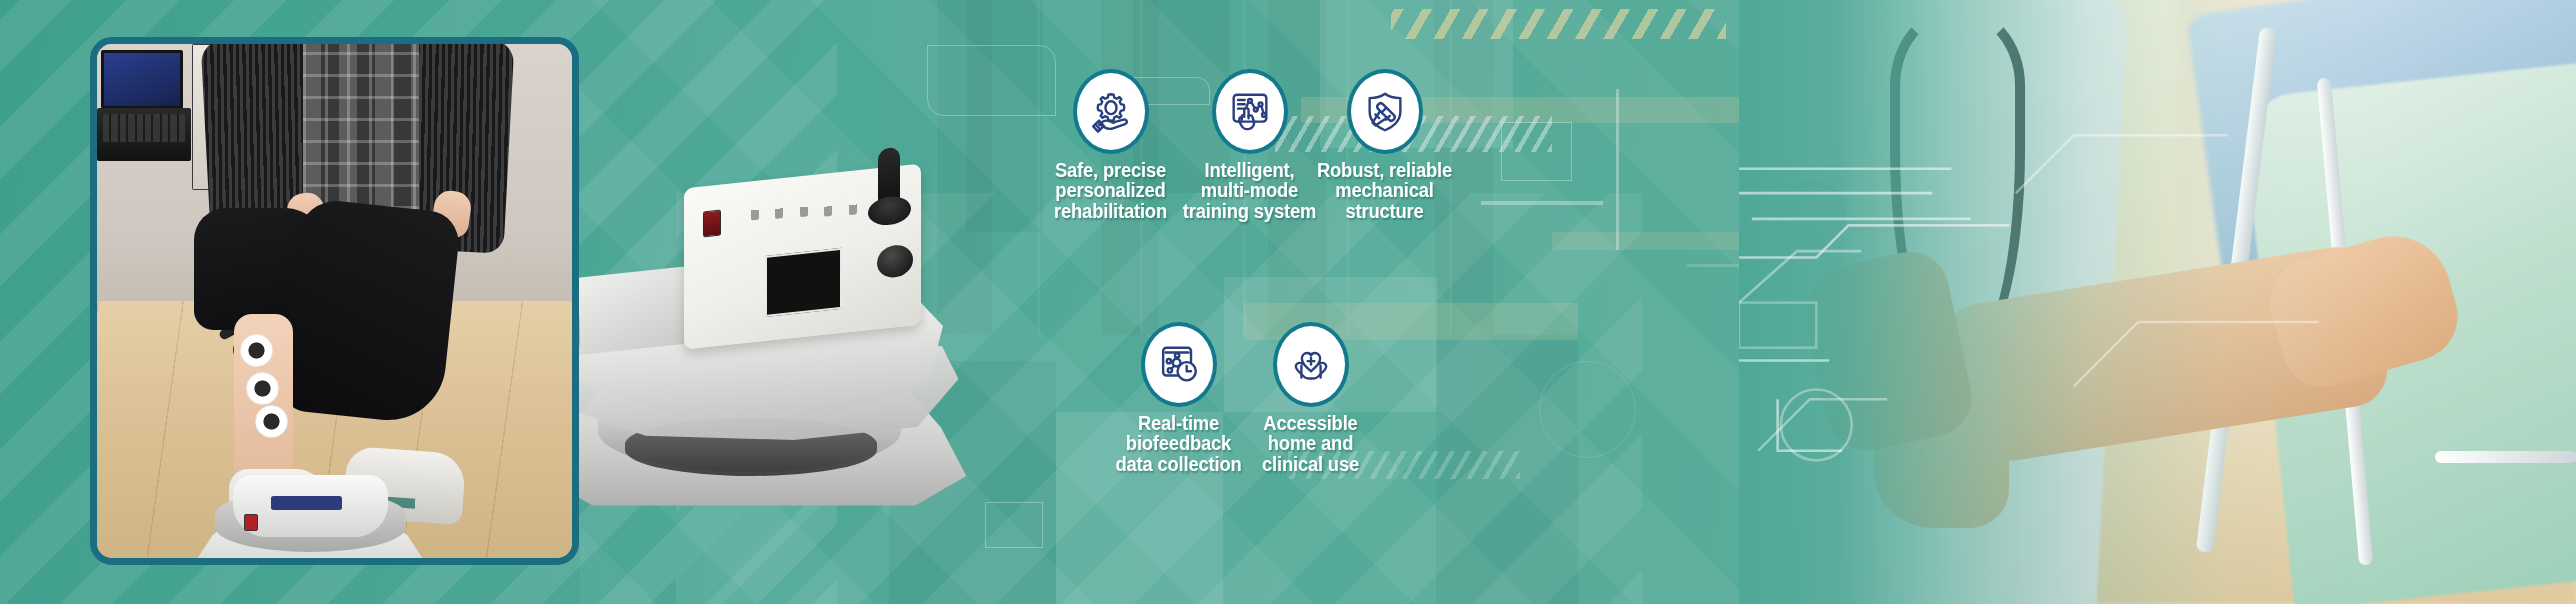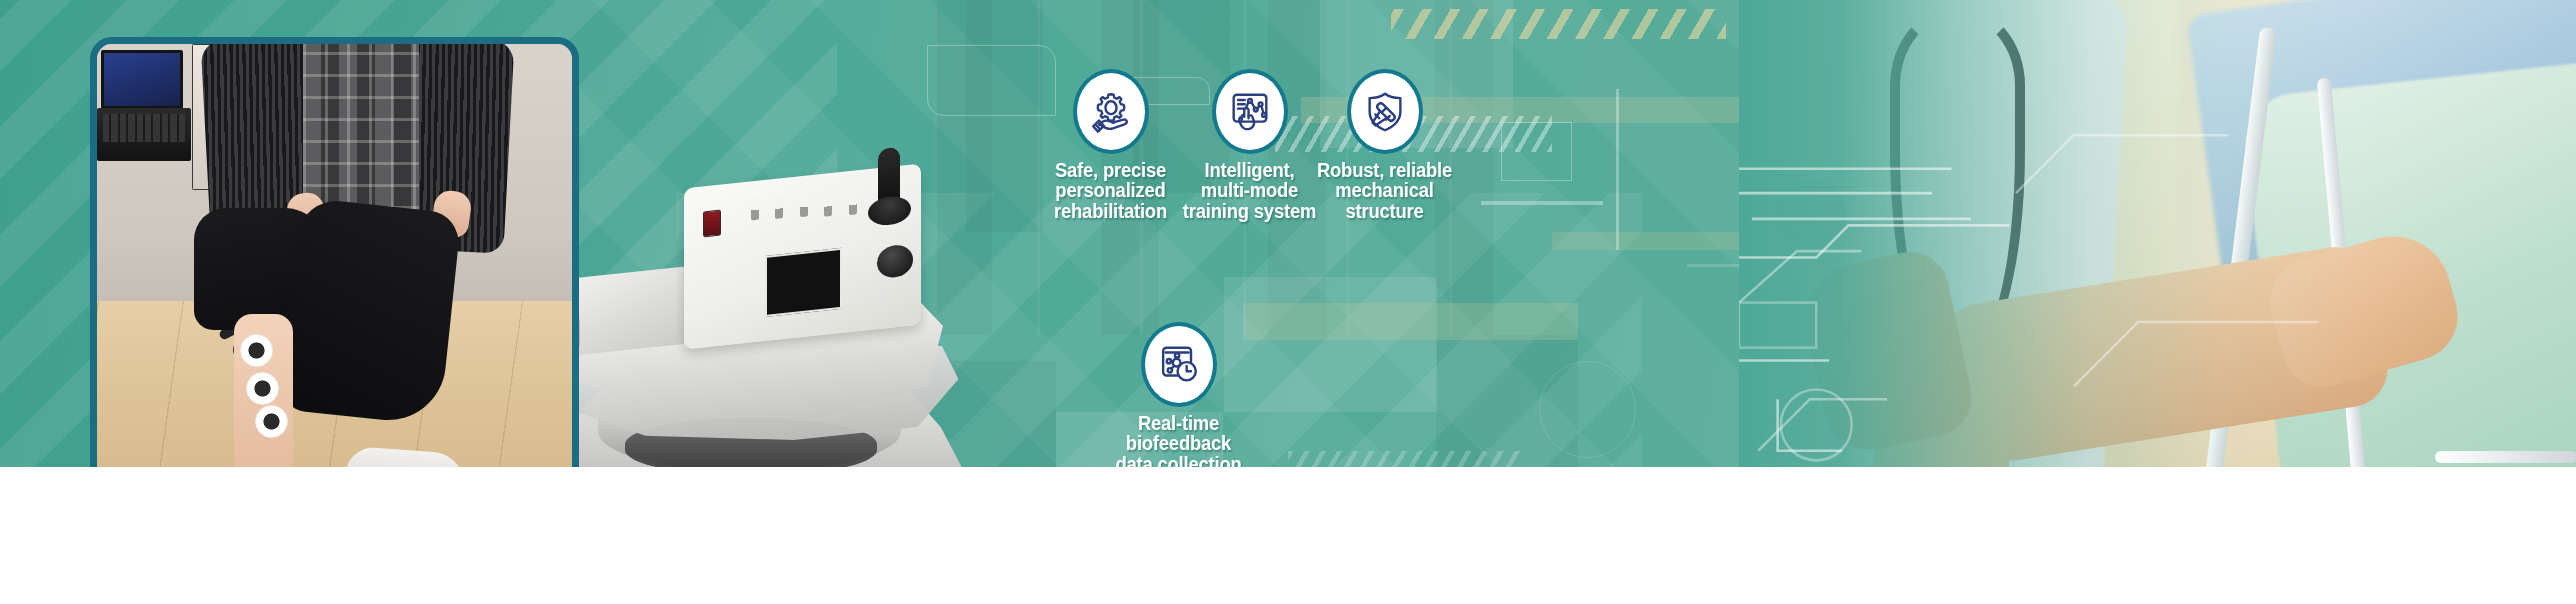--- a/index.html
+++ b/index.html
@@ -5,21 +5,21 @@
   html, body {
     margin: 0;
     padding: 0;
     background: #ffffff;
   }
   * { box-sizing: border-box; }
 
   .banner {
     position: relative;
     width: 2576px;
-    height: 467px;
+    height: 604px;
     overflow: hidden;
     font-family: "Liberation Sans", "DejaVu Sans", sans-serif;
     background: #1d4ed8;
   }
 
   
   .bg-base {
     position: absolute; inset: 0;
     background: linear-gradient(100deg, #3f9f8d 0%, #4ea897 30%, #56ab99 62%, #63b2a1 100%);
   }
@@ -684,16 +684,32 @@
           <path d="M30 55 l8 8"></path>
         </svg>
       </div>
       <div class="feat-label">
         <span>Robust, reliable</span><br>
         <span>mechanical</span><br>
         <span>structure</span>
       </div>
     </div>
 
+    <div class="feature" style="left:1214px; top:322px;">
+      <div class="feat-circle">
+        <svg viewBox="0 0 100 100" fill="none" stroke="#2a3f7e" stroke-width="5" stroke-linecap="round" stroke-linejoin="round">
+          <path d="M50 63 c-7-6-19-15-19-26 0-7 5-12 11-12 4 0 7 2 8 5 1-3 4-5 8-5 6 0 11 5 11 12 0 11-12 20-19 26z"></path>
+          <path d="M50 35 v14 M43 42 h14"></path>
+          <path d="M33 48 c-5-4-12-3-14 2 -2 5 1 9 5 13 l11 11 c3 3 6 4 10 4 h10 c4 0 7-1 10-4 l11-11 c4-4 7-8 5-13 -2-5-9-6-14-2"></path>
+          <path d="M30 52 l0 24"></path>
+          <path d="M70 52 l0 24"></path>
+        </svg>
+      </div>
+      <div class="feat-label">
+        <span>Accessible</span><br>
+        <span>home and</span><br>
+        <span>clinical use</span>
+      </div>
+    </div>
 
   </div>
 </div>
 
 
 </body></html>

